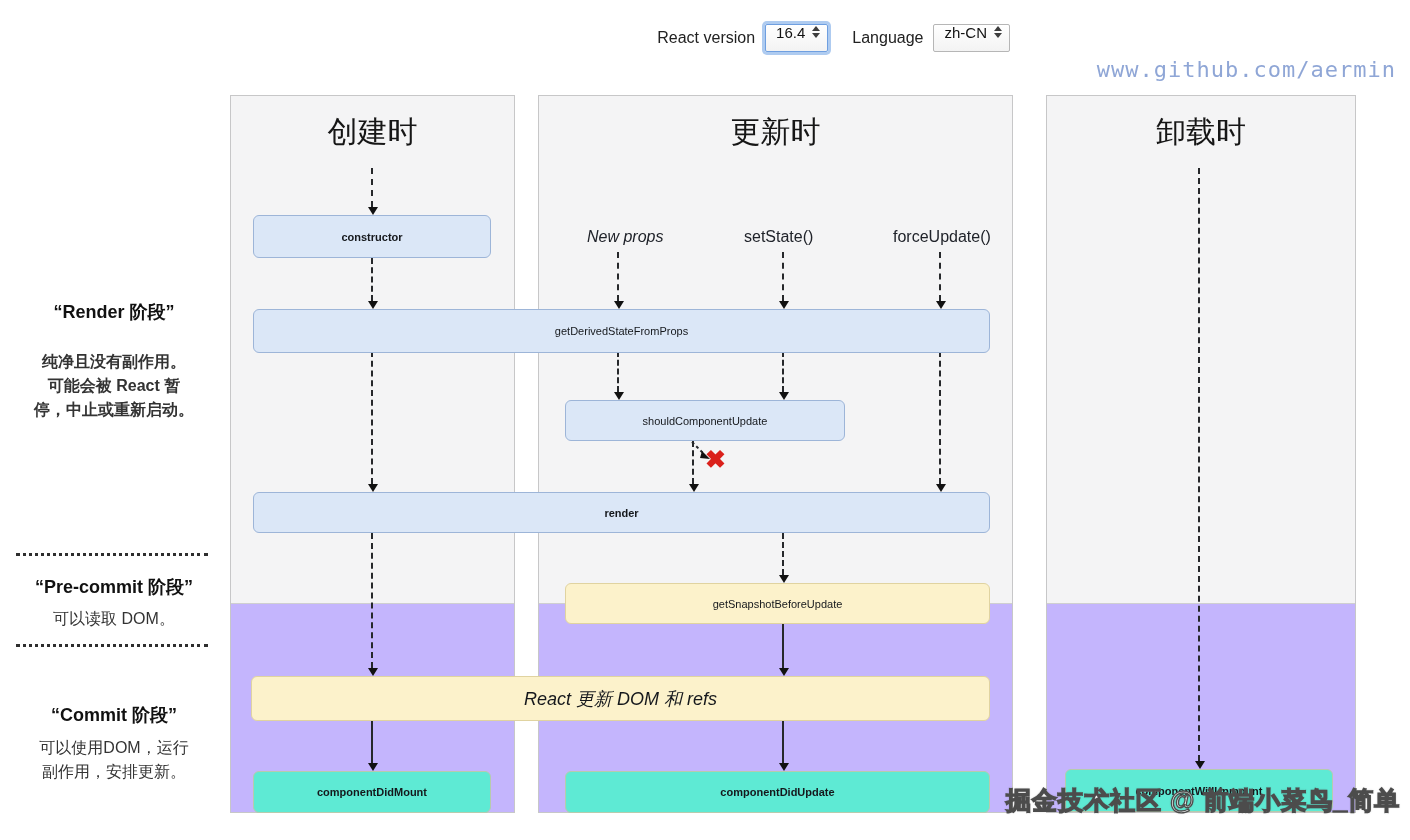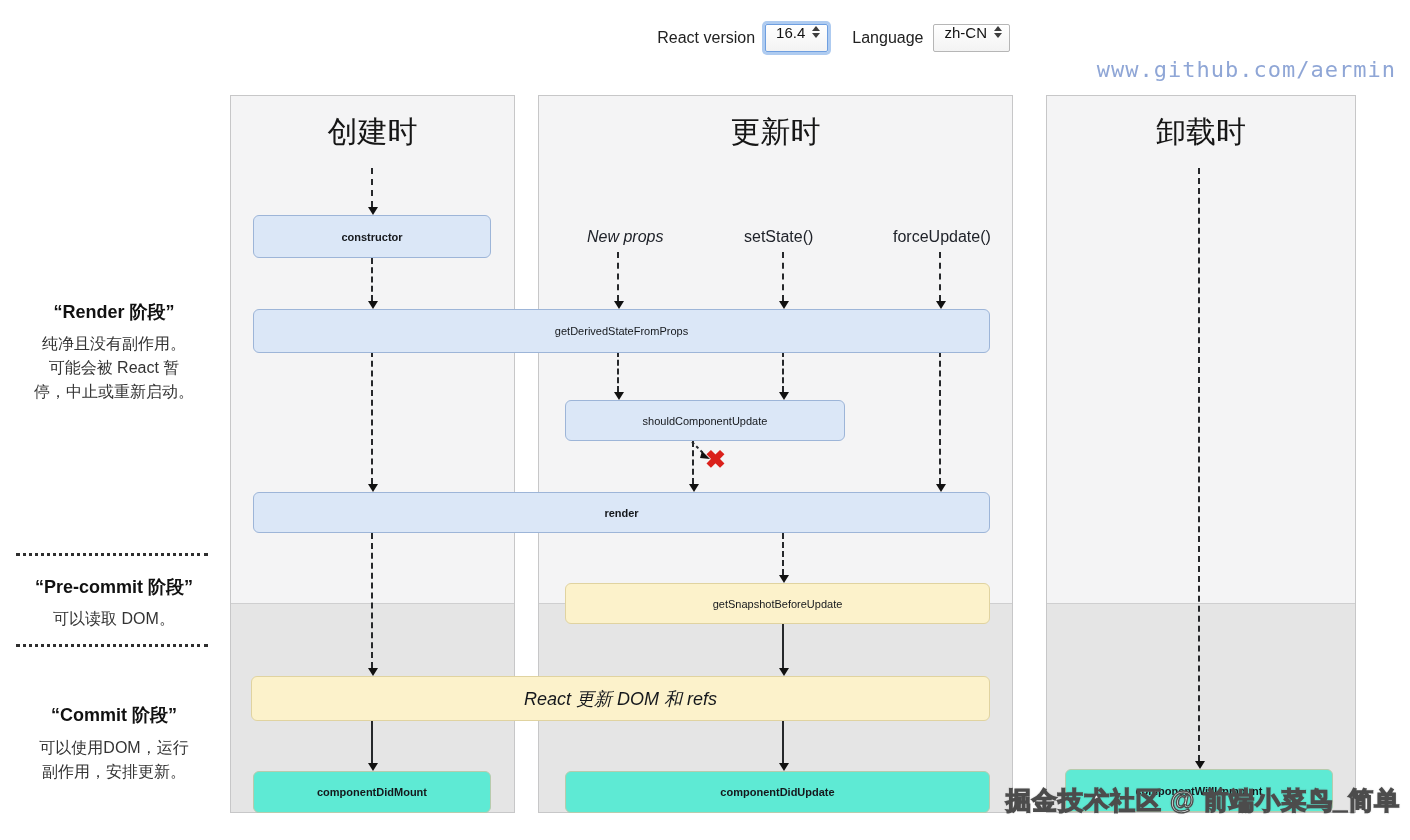--- a/index.html
+++ b/index.html
@@ -53,21 +53,21 @@
 
   
   .sidebar { position:absolute; left:0; top:0; width:228px; text-align:center; }
   .phase-title { position:absolute; width:228px; font-size:18px; font-weight:bold; color:#111; }
   .phase-desc  { position:absolute; width:228px; font-size:16px; color:#333; line-height:24px; }
   .dotsep { position:absolute; left:16px; width:192px; border-top:3px dotted #2e2e2e; }
 
   
   .panel {
     position:absolute; top:95px; height:718px;
-    border:1px solid #c7c7c8; background:#e5e5e5;
+    border:1px solid #c7c7c8; background:#c4b5fd;
   }
   .panel-shade {
     position:absolute; left:0; top:0; width:100%; height:508px;
     background:#f4f4f5; border-bottom:1px solid #cfcfd0;
   }
   .panel-title {
     position:absolute; top:16px; left:0; width:100%;
     text-align:center; font-size:30px; font-weight:500; color:#161616;
   }
 
@@ -122,21 +122,21 @@
         <span class="tri-down"></span>
       </span>
   </span>
 </div>
 
 <div class="wm-top">www.github.com/aermin</div>
 <div class="wm-bottom">掘金技术社区 @ 前端小菜鸟_简单</div>
 
 <div class="sidebar">
   <div class="phase-title" style="top:300px;">“Render 阶段”</div>
-  <div class="phase-desc" style="top:332px;">
+  <div class="phase-desc" style="top:350px;font-weight:bold;">
     <div>纯净且没有副作用。</div>
     <div>可能会被 React 暂</div>
     <div>停，中止或重新启动。</div>
   </div>
 
   <div class="dotsep" style="top:553px;"></div>
   <div class="phase-title" style="top:575px;">“Pre-commit 阶段”</div>
   <div class="phase-desc" style="top:607px;text-align:center;">
     <div>可以读取 DOM。</div>
   </div>

